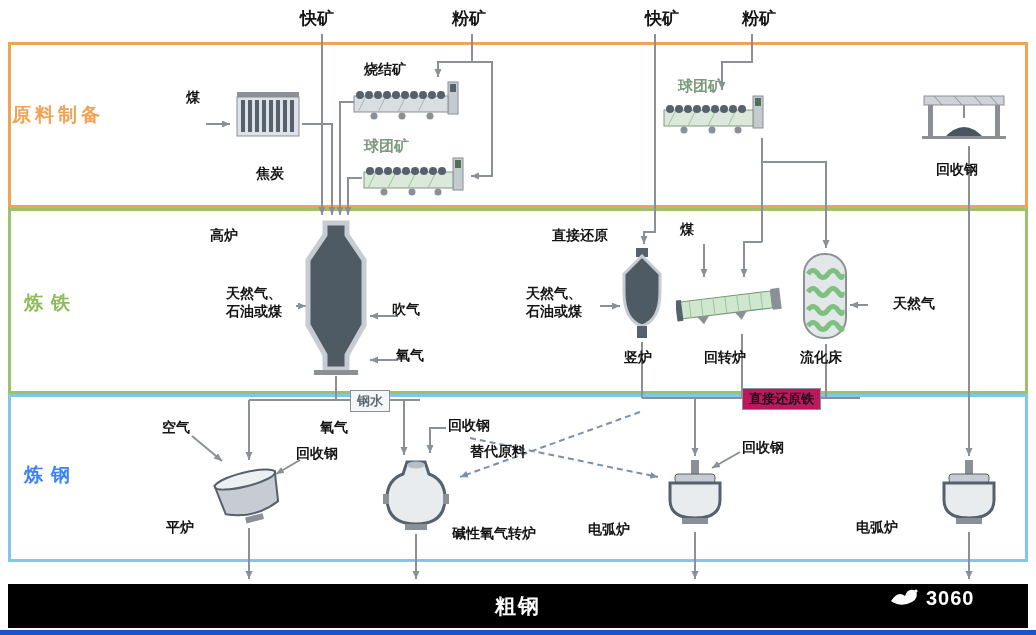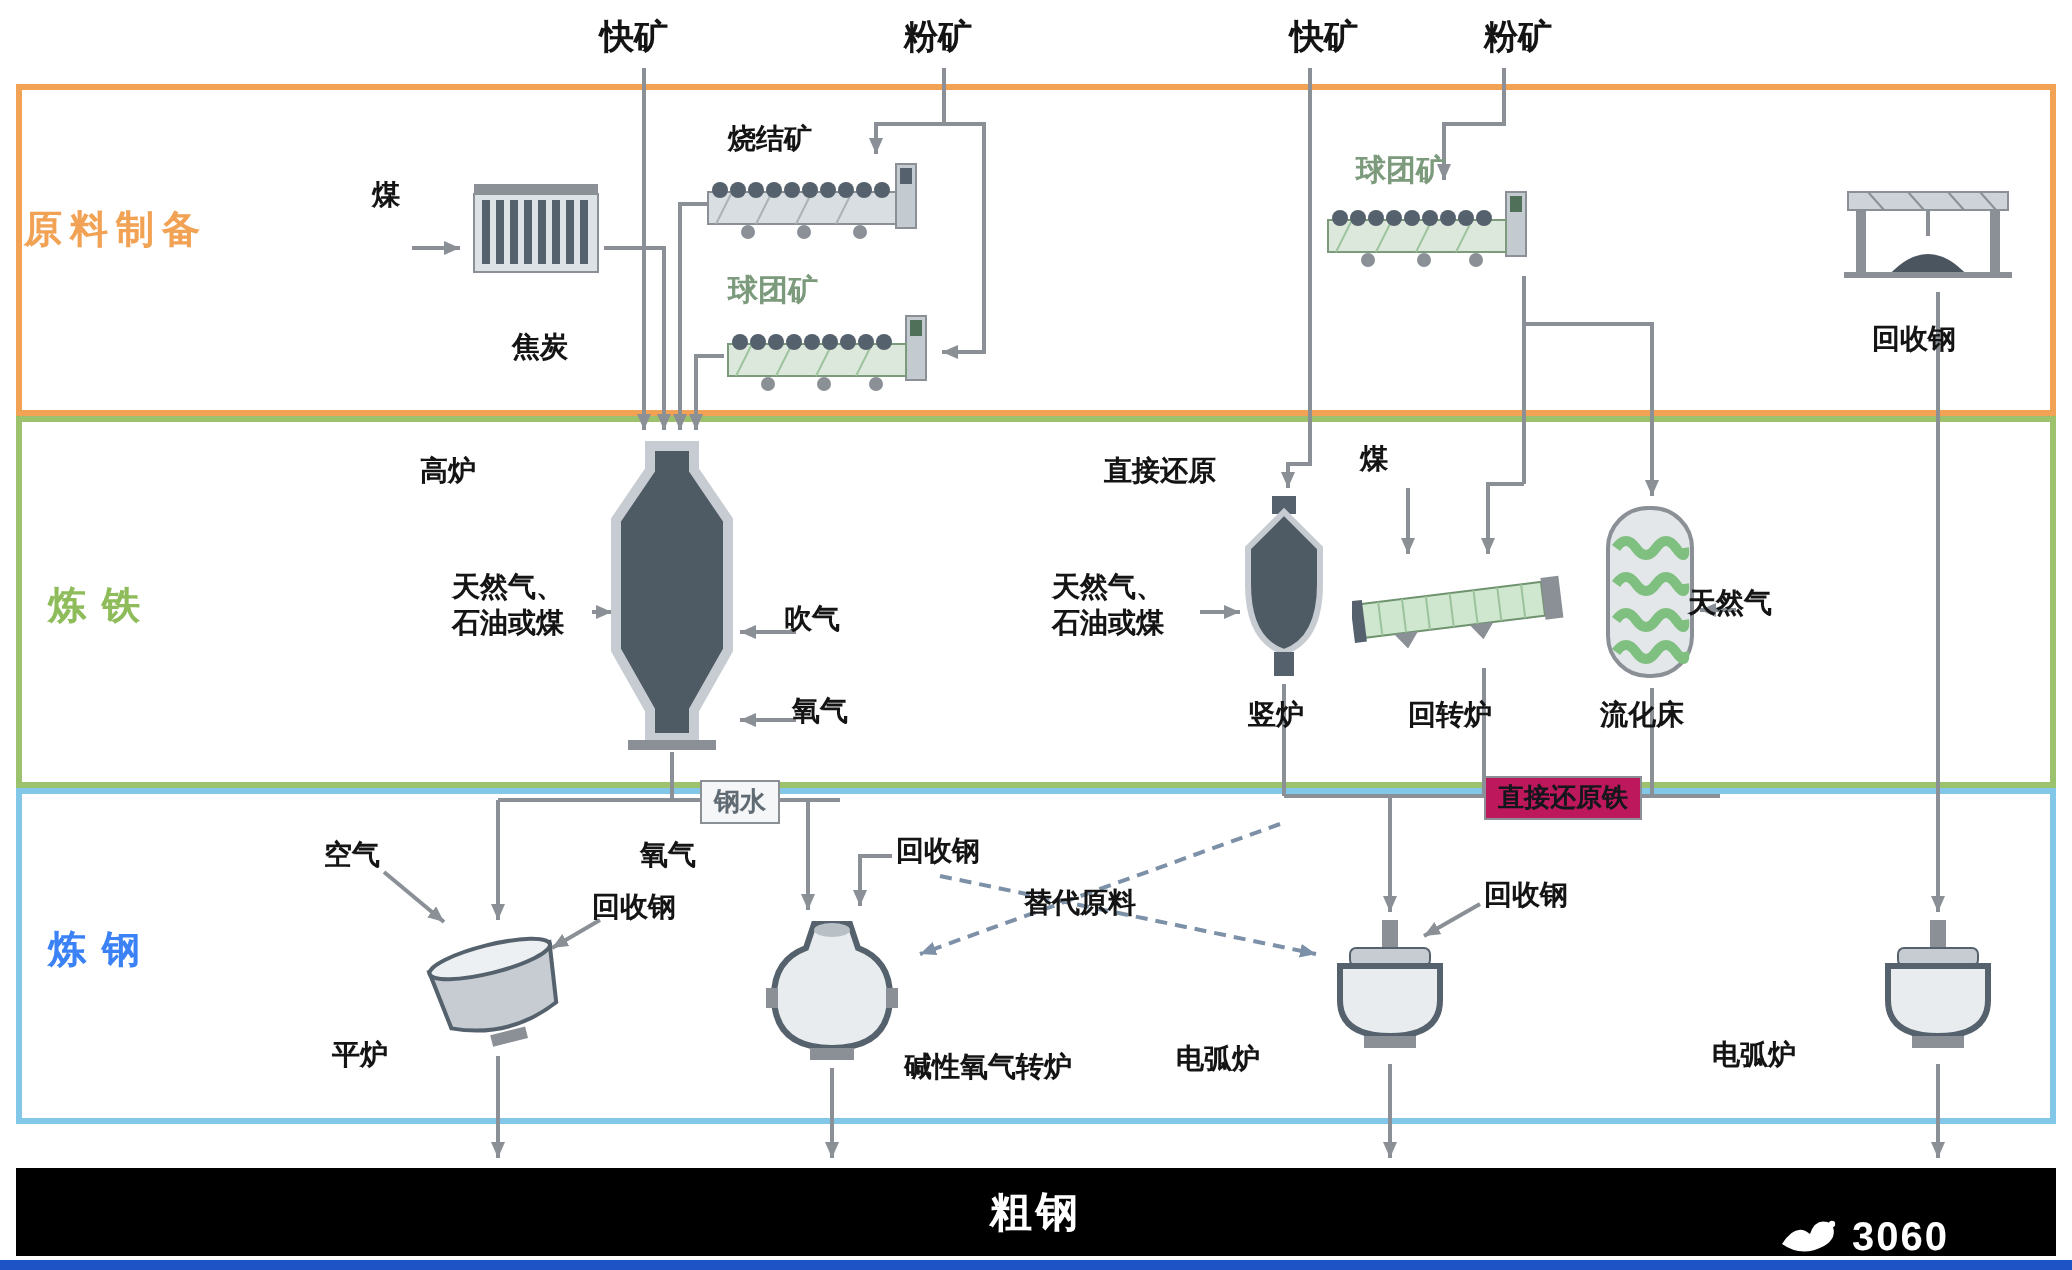--- a/index.html
+++ b/index.html
@@ -18,21 +18,21 @@
   .lbl{position:absolute;z-index:7;font-size:14px;font-weight:700;color:#141414;white-space:pre-line;line-height:1.3;}
   .lbl.top{font-size:17px;}
   .lbl.green{color:#7C9A7C;font-size:15px;}
   .lbl.ctr{text-align:center;}
   .tagbox{position:absolute;z-index:7;border:1px solid #8A9096;background:#be185d;padding:1px 6px;font-size:13px;font-weight:700;color:#13161a;}
   #tag-moltensteel{color:#5F6A72;background:#F4F6F7;font-weight:700;}
   .bottom-bar{position:absolute;left:8px;top:584px;width:1020px;height:44px;background:#000000;z-index:4;
     display:flex;align-items:center;justify-content:center;}
   .bottom-bar .crude{color:#fff;font-size:21px;font-weight:700;letter-spacing:2px;}
   .bottom-line{position:absolute;left:0;top:630px;width:1036px;height:5px;background:#1E53C6;z-index:4;}
-  .watermark{position:absolute;left:888px;top:585px;z-index:9;display:flex;align-items:center;gap:4px;margin-top:21px;}
+  .watermark{position:absolute;left:888px;top:585px;z-index:9;display:flex;align-items:center;gap:4px;}
   .watermark .wm-text{color:#fff;font-size:20px;font-weight:600;letter-spacing:1px;}
 </style>
 </head>
 <body>
 
 <div class="stage">
 
   <div class="band" id="band-prep"></div>
   <div class="band" id="band-iron"></div>
   <div class="band" id="band-steel"></div>
@@ -256,30 +256,30 @@
   <div class="icon" style="left:800px;top:252px;width:50px;height:90px;">
     <svg width="50" height="90" viewBox="0 0 50 90">
       <rect x="4" y="2" width="42" height="84" rx="20" fill="#E3E7EA" stroke="#8A9096" stroke-width="2"></rect>
       <path d="M8,22 q5,-7 10,0 t10,0 t10,0 t4,0" stroke="#7FBF7F" stroke-width="5" fill="none"></path>
       <path d="M8,40 q5,-7 10,0 t10,0 t10,0 t4,0" stroke="#7FBF7F" stroke-width="5" fill="none"></path>
       <path d="M8,58 q5,-7 10,0 t10,0 t10,0 t4,0" stroke="#7FBF7F" stroke-width="5" fill="none"></path>
       <path d="M8,74 q5,-7 10,0 t10,0 t10,0 t4,0" stroke="#7FBF7F" stroke-width="5" fill="none"></path>
     </svg>
   </div>
   <div class="lbl" style="left:800px;top:348px;">流化床</div>
-  <div class="lbl" style="left:844px;top:294px;font-family:Liberation Serif, serif;">天然气</div>
+  <div class="lbl" style="left:893px;top:294px;">天然气</div>
 
   <div class="tagbox" id="tag-moltensteel" style="left:350px;top:390px;">钢水</div>
   <div class="tagbox" style="left:742px;top:388px;">直接还原铁</div>
 
   <div class="lbl" style="left:162px;top:418px;">空气</div>
   <div class="lbl" style="left:296px;top:444px;">回收钢</div>
   <div class="lbl" style="left:320px;top:418px;">氧气</div>
   <div class="lbl" style="left:448px;top:416px;">回收钢</div>
-  <div class="lbl" style="left:512px;top:442px;">替代原料</div>
+  <div class="lbl" style="left:470px;top:442px;">替代原料</div>
   <div class="lbl" style="left:742px;top:438px;">回收钢</div>
 
   <div class="icon" style="left:210px;top:462px;width:78px;height:64px;">
     <svg width="78" height="64" viewBox="0 0 78 64">
       <g transform="rotate(-14 39 34)">
         <path d="M8,16 L70,16 L66,46 Q39,58 12,46 Z" fill="#C6CCD1" stroke="#55616C" stroke-width="2"></path>
         <ellipse cx="39" cy="17" rx="31" ry="7" fill="#EDF0F2" stroke="#55616C" stroke-width="2"></ellipse>
         <rect x="30" y="54" width="18" height="6" fill="#8A9096"></rect>
       </g>
     </svg>

